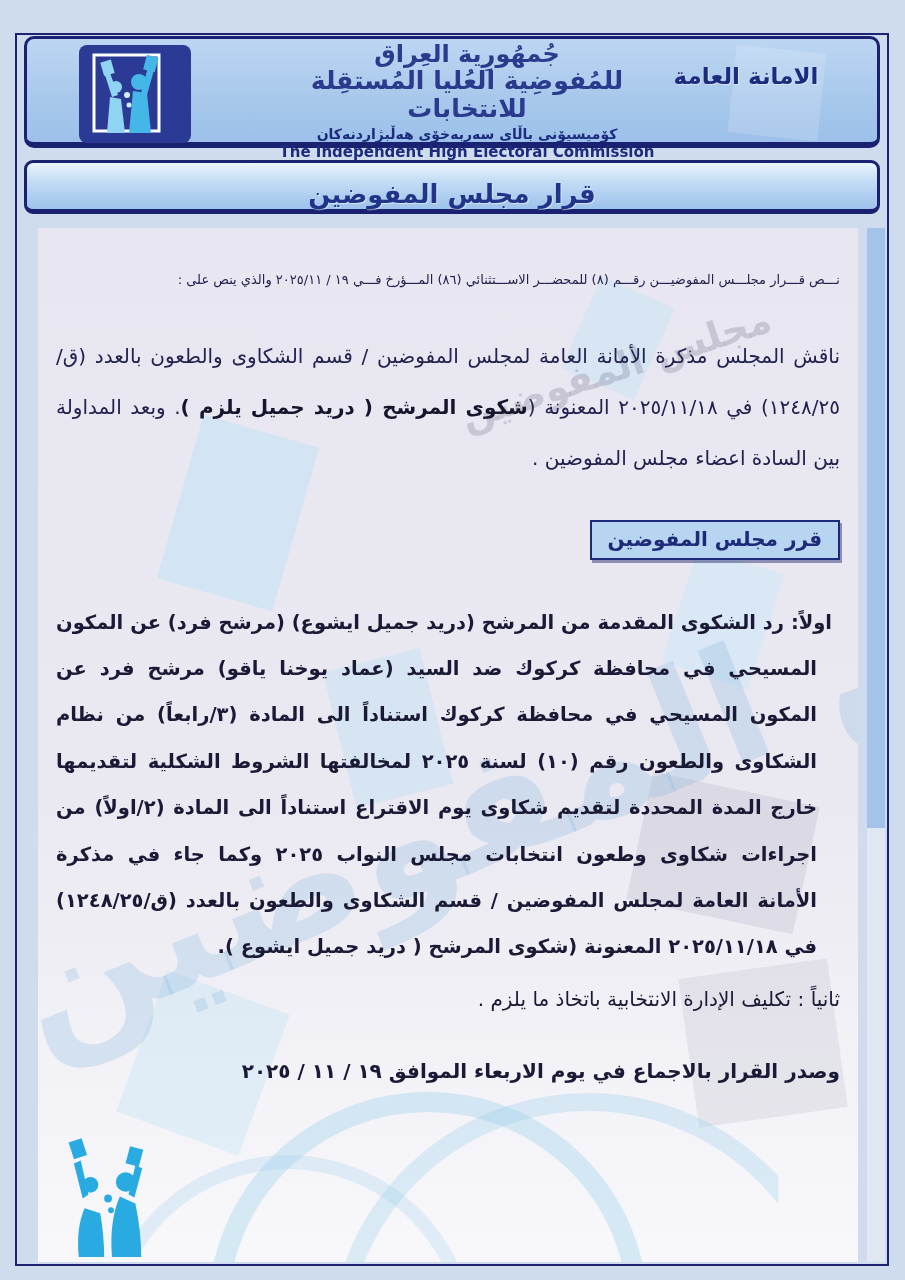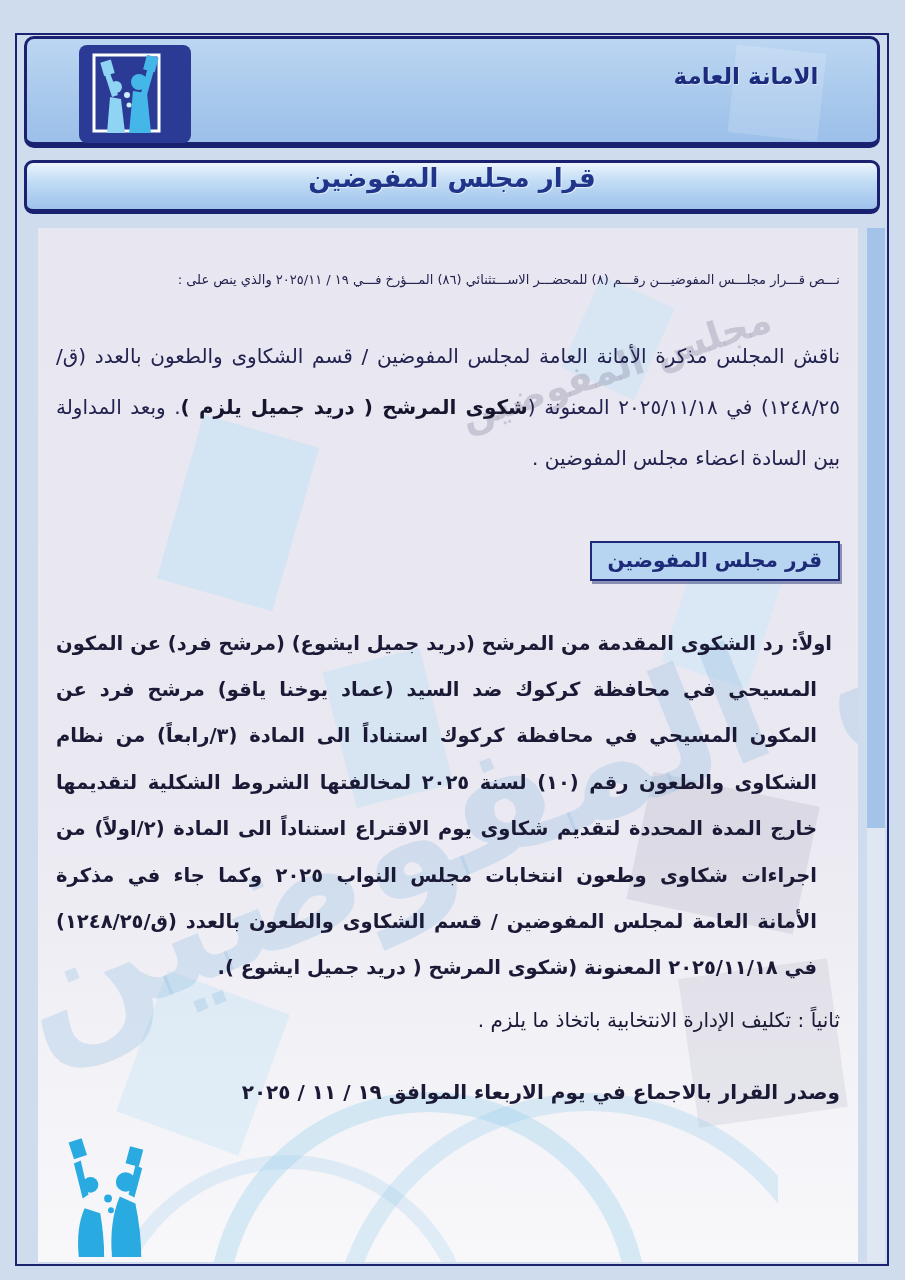--- a/index.html
+++ b/index.html
@@ -33,33 +33,33 @@
     font-size:23px;font-weight:bold;color:#1d2b7e;line-height:2.0;
     text-shadow:1px 1px 0 rgba(255,255,255,0.45);}
   .hdr-right-wm{position:absolute;right:55px;top:10px;width:90px;height:88px;
     background:rgba(255,255,255,0.16);transform:rotate(6deg);}
 
   
   .title-bar{position:absolute;left:24px;top:160px;width:856px;height:54px;
     background:linear-gradient(180deg,#eaf4fc 0%,#c2dcf4 40%,#9dc2ec 100%);
     border:3px solid #1a2170;border-bottom-width:5px;border-radius:9px;
     box-sizing:border-box;z-index:7;
-    display:flex;align-items:flex-start;justify-content:center;}
+    display:flex;align-items:flex-end;justify-content:center;}
   .title-bar span{font-size:26px;font-weight:bold;color:#203489;
     text-shadow:1px 1px 0 rgba(255,255,255,0.5);}
 
   
   .content{position:absolute;left:38px;top:228px;width:820px;height:1034px;
     background:linear-gradient(180deg,#e8e6f0 0%,#eae8f1 55%,#f2f1f6 78%,#f8f8fb 100%);
     z-index:3;direction:rtl;box-sizing:border-box;padding:10px 18px 0 18px;overflow:hidden;}
   .txt{position:relative;z-index:4;color:#23235a;}
   .p-intro{margin:26px 0 0 0;font-size:13px;line-height:2.5;text-align:justify;color:#22224f;}
   .p-body{margin:34px 0 0 0;font-size:20px;line-height:2.55;text-align:justify;color:#22224f;}
   .p-body b{color:#15152e;}
-  .badge-row{margin-top:57px;}
+  .badge-row{margin-top:36px;}
   .badge{display:inline-block;background:#b7d4f1;border:2px solid #1d2a78;
     padding:5px 16px 7px 16px;font-size:20px;font-weight:bold;color:#1d2a78;
     box-shadow:2px 3px 0 rgba(25,35,105,0.45);}
   .p-clause1{margin:40px 8px 0 0;font-size:19.5px;font-weight:bold;line-height:2.38;
     text-align:justify;color:#1a1a36;padding-right:15px;text-indent:-15px;}
   .p-clause{margin:6px 0 0 0;font-size:20px;font-weight:normal;line-height:2.2;color:#1a1a36;}
   .p-closing{margin:38px 0 0 0;font-size:20px;font-weight:bold;text-align:right;color:#1a1a36;}
 
   
   .wm{position:absolute;z-index:1;pointer-events:none;}
@@ -97,20 +97,26 @@
         <path d="M28,88 L46,88 L42,54 L31,52 Z" fill="#8fd4f2"></path>
         <rect x="66" y="11" width="12" height="15" fill="#45b6e8" transform="rotate(15 72 18)"></rect>
         <path d="M62,48 L69,22 L75,25 L68,50 Z" fill="#45b6e8"></path>
         <circle cx="60" cy="37" r="8" fill="#45b6e8"></circle>
         <path d="M50,88 L72,88 L68,48 L54,46 Z" fill="#45b6e8"></path>
         <circle cx="48" cy="50" r="3" fill="#cfeffa"></circle>
         <circle cx="50" cy="60" r="2.5" fill="#cfeffa"></circle>
       </svg>
     </div>
 
+    <div class="hdr-center">
+      <div class="cal1">جُمهُورِية العِراق</div>
+      <div class="cal2">للمُفوضِية العُليا المُستقِلة للانتخابات</div>
+      <div class="kurdish">كۆميسيۆنی باڵای سەربەخۆی هەڵبژاردنەكان</div>
+      <div class="english">The Independent High Electoral Commission</div>
+    </div>
 
     <div class="hdr-right">
       <div>الامانة العامة</div>
     </div>
   </div>
 
   <div class="title-bar">
     <span>قرار مجلس المفوضين</span>
   </div>
 

